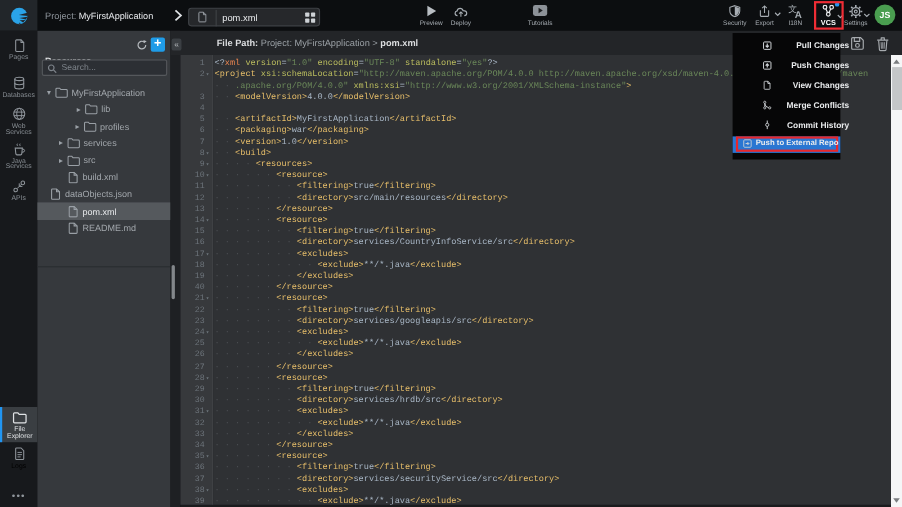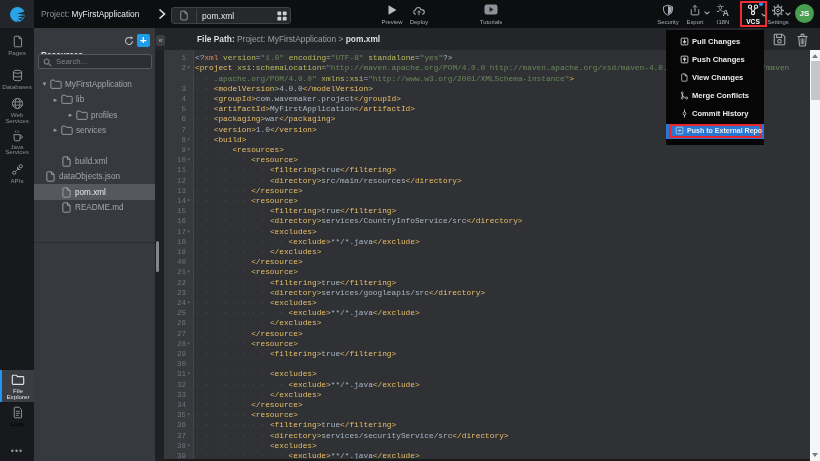--- a/index.html
+++ b/index.html
@@ -50,21 +50,21 @@
 .cl { position:absolute; left:1px; height:10.2px; line-height:10.2px; font-family:"Liberation Mono",monospace; font-size:7.8px; white-space:pre; letter-spacing:0px; }
 .t { color:#e8bf6a; } .a { color:#babc5e; } .s { color:#6a8759; } .p { color:#a9b7c6; } .o { color:#e8844f; } .w { color:#4c4f53; }
 #codebottom { position:absolute; left:164px; top:459px; width:646px; height:2px; background:#1a1b1d; }
 
 #scrollbar { position:absolute; left:810px; top:50px; width:10px; height:411px; background:#f5f6f7; }
 #sb-up { position:absolute; left:2px; top:4px; width:0; height:0; border-left:3px solid transparent; border-right:3px solid transparent; border-bottom:4px solid #7a7d80; }
 #sb-down { position:absolute; left:2px; bottom:4px; width:0; height:0; border-left:3px solid transparent; border-right:3px solid transparent; border-top:4px solid #7a7d80; }
 #sb-thumb { position:absolute; left:0.5px; top:11px; width:9px; height:39px; background:#c4c6c8; }
 
 #menu { position:absolute; left:666px; top:30px; width:98px; height:115px; background:#060607; z-index:5; }
-.mitem { position:absolute; left:5px; width:88px; height:18.1px; display:flex; align-items:center; }
+.mitem { position:absolute; left:18px; width:88px; height:18.1px; display:flex; align-items:center;justify-content:space-between; }
 .mico { margin-left:8.5px; width:9px; height:9px; flex:none; display:flex; }
 .mtxt { margin-left:3.5px; color:#e9ebed; font-size:7.6px; font-weight:bold; white-space:nowrap; }
 #mhl { position:absolute; left:0px; top:93.5px; width:98px; height:15px; background:#2a76d2; }
 #mhl-border { position:absolute; left:3px; top:94px; width:93px; height:14px; border:2px solid #e8272c; }
 #mhl-item { position:absolute; left:0; top:93px; width:98px; height:15px; display:flex; align-items:center; z-index:2; }
 #vcs-box { position:absolute; left:740px; top:0.5px; width:27px; height:26.5px; border:2px solid #ef2d35; }
 #jsavatar { position:absolute; left:795px; top:3.5px; width:19px; height:19px; border-radius:50%; background:#4a9e50; color:#fff; font-size:8px; font-weight:bold; text-align:center; line-height:19px; }
 </style></head>
 <body>
 <div id="topbar">
@@ -288,40 +288,47 @@
         <circle cx="4" cy="4" r="2.8" fill="none" stroke="#7d838a" stroke-width="1.2"></circle>
         <path d="M6.2 6.2 L9 9" stroke="#7d838a" stroke-width="1.2"></path>
       </svg>Search...</div>
 <div class="trow" style="top:48.6px;padding-left:5px">
       <span class="car">▾</span>
       <svg class="ticon" viewBox="0 0 14 12">
         <path d="M1 2.2 Q1 1.2 2 1.2 L5 1.2 L6.2 2.6 L12 2.6 Q13 2.6 13 3.6 L13 9.8 Q13 10.8 12 10.8 L2 10.8 Q1 10.8 1 9.8 Z" fill="none" stroke="#9aa0a6" stroke-width="1.1"></path>
       </svg>
       <span class="tname">MyFirstApplication</span>
     </div>
-<div class="trow" style="top:64.0px;padding-left:16px">
+<div class="trow" style="top:64.0px;padding-left:32px">
       <span class="car">▸</span>
       <svg class="ticon" viewBox="0 0 14 12">
         <path d="M1 2.2 Q1 1.2 2 1.2 L5 1.2 L6.2 2.6 L12 2.6 Q13 2.6 13 3.6 L13 9.8 Q13 10.8 12 10.8 L2 10.8 Q1 10.8 1 9.8 Z" fill="none" stroke="#9aa0a6" stroke-width="1.1"></path>
       </svg>
       <span class="tname">lib</span>
     </div>
 <div class="trow" style="top:79.4px;padding-left:31px">
       <span class="car">▸</span>
       <svg class="ticon" viewBox="0 0 14 12">
         <path d="M1 2.2 Q1 1.2 2 1.2 L5 1.2 L6.2 2.6 L12 2.6 Q13 2.6 13 3.6 L13 9.8 Q13 10.8 12 10.8 L2 10.8 Q1 10.8 1 9.8 Z" fill="none" stroke="#9aa0a6" stroke-width="1.1"></path>
       </svg>
       <span class="tname">profiles</span>
     </div>
 <div class="trow" style="top:94.8px;padding-left:16px">
       <span class="car">▸</span>
       <svg class="ticon" viewBox="0 0 14 12">
         <path d="M1 2.2 Q1 1.2 2 1.2 L5 1.2 L6.2 2.6 L12 2.6 Q13 2.6 13 3.6 L13 9.8 Q13 10.8 12 10.8 L2 10.8 Q1 10.8 1 9.8 Z" fill="none" stroke="#9aa0a6" stroke-width="1.1"></path>
       </svg>
       <span class="tname">services</span>
+    </div>
+<div class="trow" style="top:110.2px;padding-left:16px">
+      <span class="car">▸</span>
+      <svg class="ticon" viewBox="0 0 14 12">
+        <path d="M1 2.2 Q1 1.2 2 1.2 L5 1.2 L6.2 2.6 L12 2.6 Q13 2.6 13 3.6 L13 9.8 Q13 10.8 12 10.8 L2 10.8 Q1 10.8 1 9.8 Z" fill="none" stroke="#9aa0a6" stroke-width="1.1"></path>
+      </svg>
+      <span class="tname">src</span>
     </div>
 <div class="trow" style="top:125.6px;padding-left:16px">
       <span class="car"></span>
       <svg class="ticon2" viewBox="0 0 10 12">
         <path d="M1 1.6 Q1 .8 1.8 .8 L6 .8 L9 3.6 L9 10.4 Q9 11.2 8.2 11.2 L1.8 11.2 Q1 11.2 1 10.4 Z" fill="none" stroke="#9aa0a6" stroke-width="1.1"></path>
         <path d="M6 .8 L6 3.6 L9 3.6" fill="none" stroke="#9aa0a6" stroke-width="1.1"></path>
       </svg>
       <span class="tname">build.xml</span>
     </div>
 <div class="trow" style="top:141.0px;padding-left:0">
@@ -412,21 +419,20 @@
 <div class="ln" style="top:370.4px">36</div>
 <div class="ln" style="top:380.6px">37</div>
 <div class="ln" style="top:390.8px">38<span class="fold">▾</span></div>
 <div class="ln" style="top:401.0px">39</div>
 </div>
 <div id="codearea">
 <div class="cl" style="top:3.2px"><span class="p">&lt;?</span><span class="o">xml</span> <span class="a">version</span><span class="p">=</span><span class="s">"1.0"</span> <span class="a">encoding</span><span class="p">=</span><span class="s">"UTF-8"</span> <span class="a">standalone</span><span class="p">=</span><span class="s">"yes"</span><span class="p">?&gt;</span></div>
 <div class="cl" style="top:13.4px"><span class="t">&lt;project</span> <span class="a">xsi:schemaLocation</span><span class="p">=</span><span class="s">"http://maven.apache.org/POM/4.0.0 http://maven.apache.org/xsd/maven-4.0.0.xsd"</span> <span class="a">xmlns</span><span class="p">=</span><span class="s">"http://maven</span></div>
 <div class="cl" style="top:23.6px"><span class="w">· · </span><span class="s">.apache.org/POM/4.0.0"</span> <span class="a">xmlns:xsi</span><span class="p">=</span><span class="s">"http://www.w3.org/2001/XMLSchema-instance"</span><span class="t">&gt;</span></div>
 <div class="cl" style="top:33.8px"><span class="w">· · </span><span class="t">&lt;modelVersion&gt;</span><span class="p">4.0.0</span><span class="t">&lt;/modelVersion&gt;</span></div>
-<div class="cl" style="top:44.0px"><span class="w">· · </span><span class="t">&lt;groupId&gt;</span><span class="p">com.wavemaker.project</span><span class="t">&lt;/groupId&gt;</span></div>
 <div class="cl" style="top:54.2px"><span class="w">· · </span><span class="t">&lt;artifactId&gt;</span><span class="p">MyFirstApplication</span><span class="t">&lt;/artifactId&gt;</span></div>
 <div class="cl" style="top:64.4px"><span class="w">· · </span><span class="t">&lt;packaging&gt;</span><span class="p">war</span><span class="t">&lt;/packaging&gt;</span></div>
 <div class="cl" style="top:74.6px"><span class="w">· · </span><span class="t">&lt;version&gt;</span><span class="p">1.0</span><span class="t">&lt;/version&gt;</span></div>
 <div class="cl" style="top:84.8px"><span class="w">· · </span><span class="t">&lt;build&gt;</span></div>
 <div class="cl" style="top:95.0px"><span class="w">· · · · </span><span class="t">&lt;resources&gt;</span></div>
 <div class="cl" style="top:105.2px"><span class="w">· · · · · · </span><span class="t">&lt;resource&gt;</span></div>
 <div class="cl" style="top:115.4px"><span class="w">· · · · · · · · </span><span class="t">&lt;filtering&gt;</span><span class="p">true</span><span class="t">&lt;/filtering&gt;</span></div>
 <div class="cl" style="top:125.6px"><span class="w">· · · · · · · · </span><span class="t">&lt;directory&gt;</span><span class="p">src/main/resources</span><span class="t">&lt;/directory&gt;</span></div>
 <div class="cl" style="top:135.8px"><span class="w">· · · · · · </span><span class="t">&lt;/resource&gt;</span></div>
 <div class="cl" style="top:146.0px"><span class="w">· · · · · · </span><span class="t">&lt;resource&gt;</span></div>
@@ -438,20 +444,21 @@
 <div class="cl" style="top:207.2px"><span class="w">· · · · · · </span><span class="t">&lt;/resource&gt;</span></div>
 <div class="cl" style="top:217.4px"><span class="w">· · · · · · </span><span class="t">&lt;resource&gt;</span></div>
 <div class="cl" style="top:227.6px"><span class="w">· · · · · · · · </span><span class="t">&lt;filtering&gt;</span><span class="p">true</span><span class="t">&lt;/filtering&gt;</span></div>
 <div class="cl" style="top:237.8px"><span class="w">· · · · · · · · </span><span class="t">&lt;directory&gt;</span><span class="p">services/googleapis/src</span><span class="t">&lt;/directory&gt;</span></div>
 <div class="cl" style="top:248.0px"><span class="w">· · · · · · · · </span><span class="t">&lt;excludes&gt;</span></div>
 <div class="cl" style="top:258.2px"><span class="w">· · · · · · · · · · </span><span class="t">&lt;exclude&gt;</span><span class="p">**/*.java</span><span class="t">&lt;/exclude&gt;</span></div>
 <div class="cl" style="top:268.4px"><span class="w">· · · · · · · · </span><span class="t">&lt;/excludes&gt;</span></div>
 <div class="cl" style="top:278.6px"><span class="w">· · · · · · </span><span class="t">&lt;/resource&gt;</span></div>
 <div class="cl" style="top:288.8px"><span class="w">· · · · · · </span><span class="t">&lt;resource&gt;</span></div>
 <div class="cl" style="top:299.0px"><span class="w">· · · · · · · · </span><span class="t">&lt;filtering&gt;</span><span class="p">true</span><span class="t">&lt;/filtering&gt;</span></div>
+<div class="cl" style="top:309.2px"><span class="w">· · · · · · · · </span><span class="t">&lt;directory&gt;</span><span class="p">services/hrdb/src</span><span class="t">&lt;/directory&gt;</span></div>
 <div class="cl" style="top:319.4px"><span class="w">· · · · · · · · </span><span class="t">&lt;excludes&gt;</span></div>
 <div class="cl" style="top:329.6px"><span class="w">· · · · · · · · · · </span><span class="t">&lt;exclude&gt;</span><span class="p">**/*.java</span><span class="t">&lt;/exclude&gt;</span></div>
 <div class="cl" style="top:339.8px"><span class="w">· · · · · · · · </span><span class="t">&lt;/excludes&gt;</span></div>
 <div class="cl" style="top:350.0px"><span class="w">· · · · · · </span><span class="t">&lt;/resource&gt;</span></div>
 <div class="cl" style="top:360.2px"><span class="w">· · · · · · </span><span class="t">&lt;resource&gt;</span></div>
 <div class="cl" style="top:370.4px"><span class="w">· · · · · · · · </span><span class="t">&lt;filtering&gt;</span><span class="p">true</span><span class="t">&lt;/filtering&gt;</span></div>
 <div class="cl" style="top:380.6px"><span class="w">· · · · · · · · </span><span class="t">&lt;directory&gt;</span><span class="p">services/securityService/src</span><span class="t">&lt;/directory&gt;</span></div>
 <div class="cl" style="top:390.8px"><span class="w">· · · · · · · · </span><span class="t">&lt;excludes&gt;</span></div>
 <div class="cl" style="top:401.0px"><span class="w">· · · · · · · · · · </span><span class="t">&lt;exclude&gt;</span><span class="p">**/*.java</span><span class="t">&lt;/exclude&gt;</span></div>
 </div>

